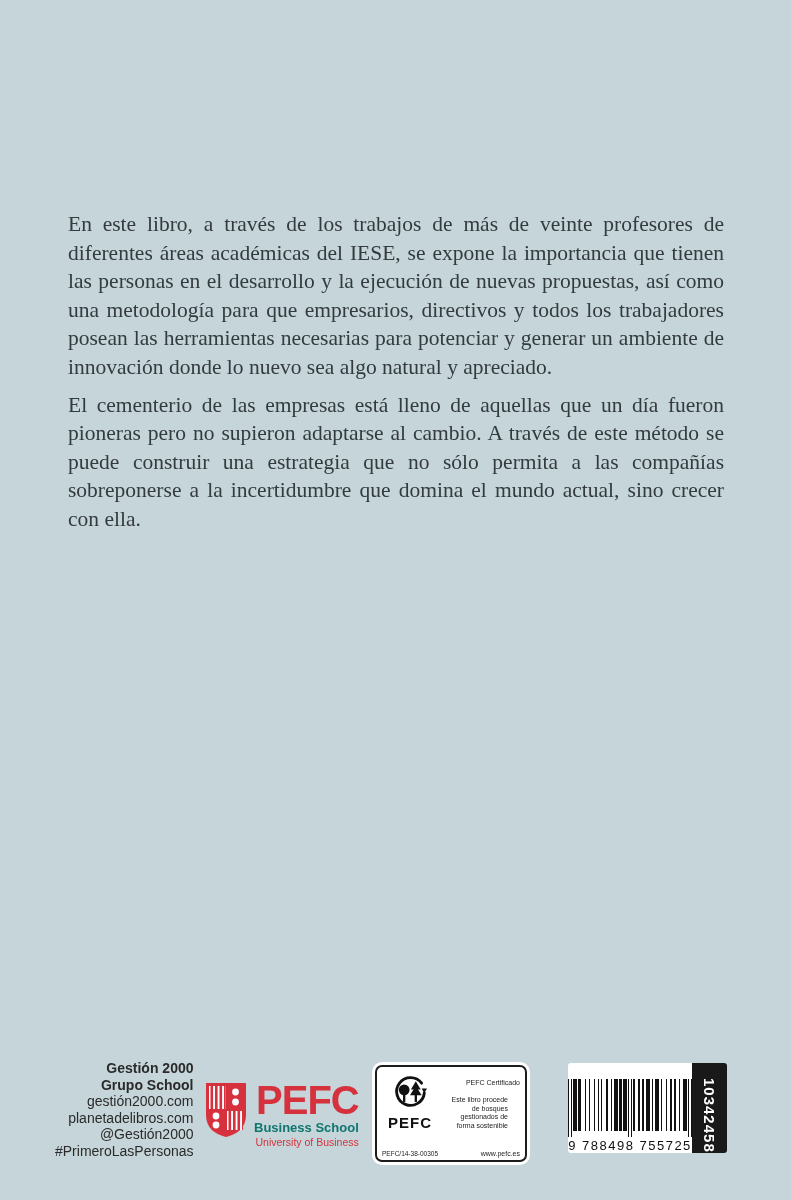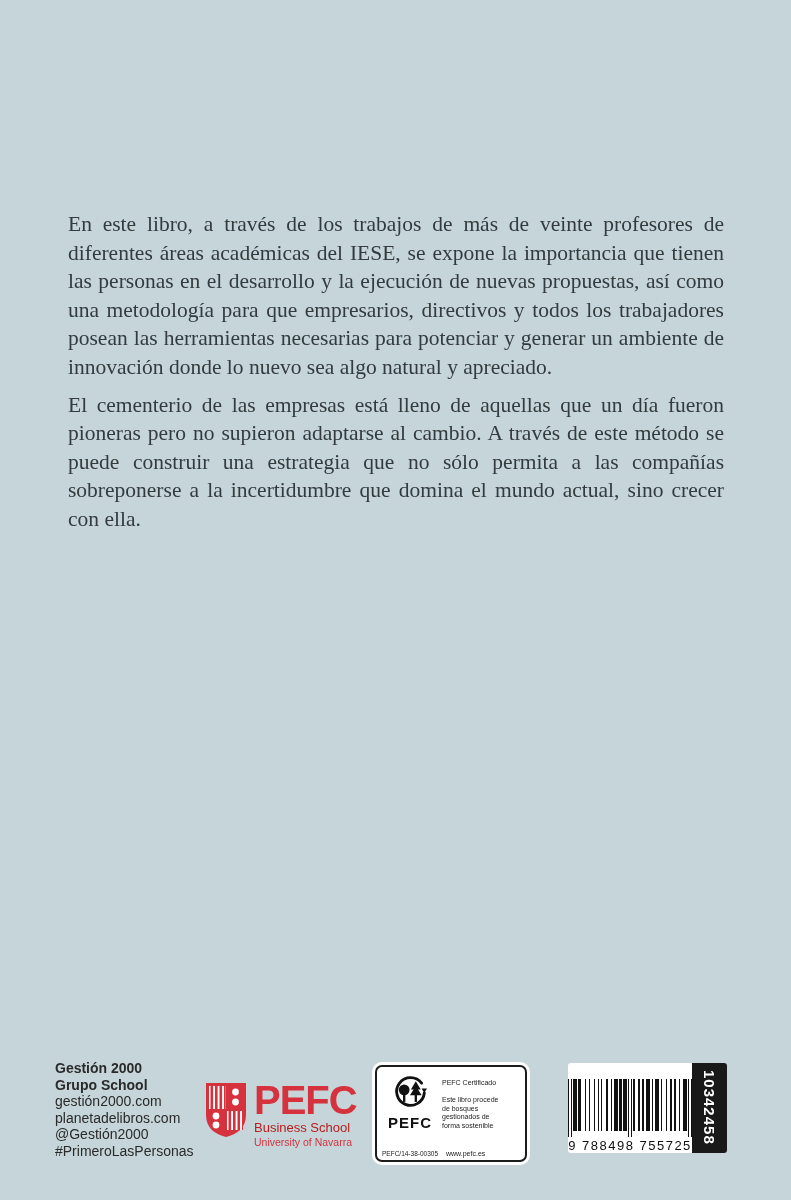--- a/index.html
+++ b/index.html
@@ -25,30 +25,30 @@
     position:absolute;left:68px;top:210px;width:656px;
   }
   .bodytext p{
     font-family:"Liberation Serif",serif;
     font-size:21.5px;line-height:28.6px;
     text-align:justify;
     color:#333b3e;
     margin:0 0 9px 0;
   }
   
-  .bottom-row{position:absolute;left:0;top:1058px;width:791px;height:110px;}
+  .bottom-row{position:absolute;left:0;top:1058px;width:791px;height:110px;text-align:right;}
 
   .publisher{position:absolute;left:55px;top:2px;color:#2a2a2a;font-size:14px;line-height:16.5px;}
   .publisher .bold{font-weight:700;}
 
   
   .iese{position:absolute;left:203px;top:24px;display:flex;align-items:flex-start;gap:5px;}
   .iese-text{display:flex;flex-direction:column;}
   .iese-word{font-weight:700;font-size:40px;line-height:36px;letter-spacing:-1px;color:#d5323e;}
-  .iese-school{font-weight:400;font-size:13px;line-height:14px;color:#b91c1c;margin-top:3px;}
+  .iese-school{font-weight:700;font-size:13px;line-height:14px;color:#0f766e;margin-top:3px;}
   .iese-univ{font-weight:400;font-size:10.5px;line-height:11px;color:#d5323e;margin-top:2px;}
 
   
   .pefc-outer{position:absolute;left:372px;top:4px;background:#fff;border-radius:10px;padding:3px;}
   .pefc{
     width:138px;height:81px;background:#fff;border:2px solid #1c1c1c;border-radius:7px;
     display:grid;grid-template-columns:56px 1fr;grid-template-rows:1fr 14px;
     padding:9px 5px 3px 5px;column-gap:4px;
   }
   .pefc-left{display:flex;flex-direction:column;align-items:center;justify-content:flex-start;}
@@ -112,21 +112,21 @@
           <rect x="23" y="29" width="16" height="19" fill="#ffffff"></rect>
           <rect x="24.5" y="29" width="2.6" height="19" fill="#d5323e"></rect>
           <rect x="29" y="29" width="2.6" height="19" fill="#d5323e"></rect>
           <rect x="33.5" y="29" width="2.6" height="19" fill="#d5323e"></rect>
           <rect x="38" y="29" width="1" height="19" fill="#d5323e"></rect>
         </svg>
       </span>
       <span class="iese-text">
         <span class="iese-word">PEFC</span>
         <span class="iese-school">Business School</span>
-        <span class="iese-univ">University of Navarra</span>
+        <span class="iese-univ">University of Business</span>
       </span>
     </div>
 
     <div class="pefc-outer">
       <div class="pefc">
         <div class="pefc-left">
           <span>
             <svg width="36" height="34" viewBox="0 0 40 38" aria-hidden="true">
               <path d="M33 8 A 15.5 15.5 0 1 0 36 19" fill="none" stroke="#111" stroke-width="3.2" stroke-linecap="round"></path>
               <path d="M36 19 l3 -5 l-6 0 z" fill="#111"></path>

